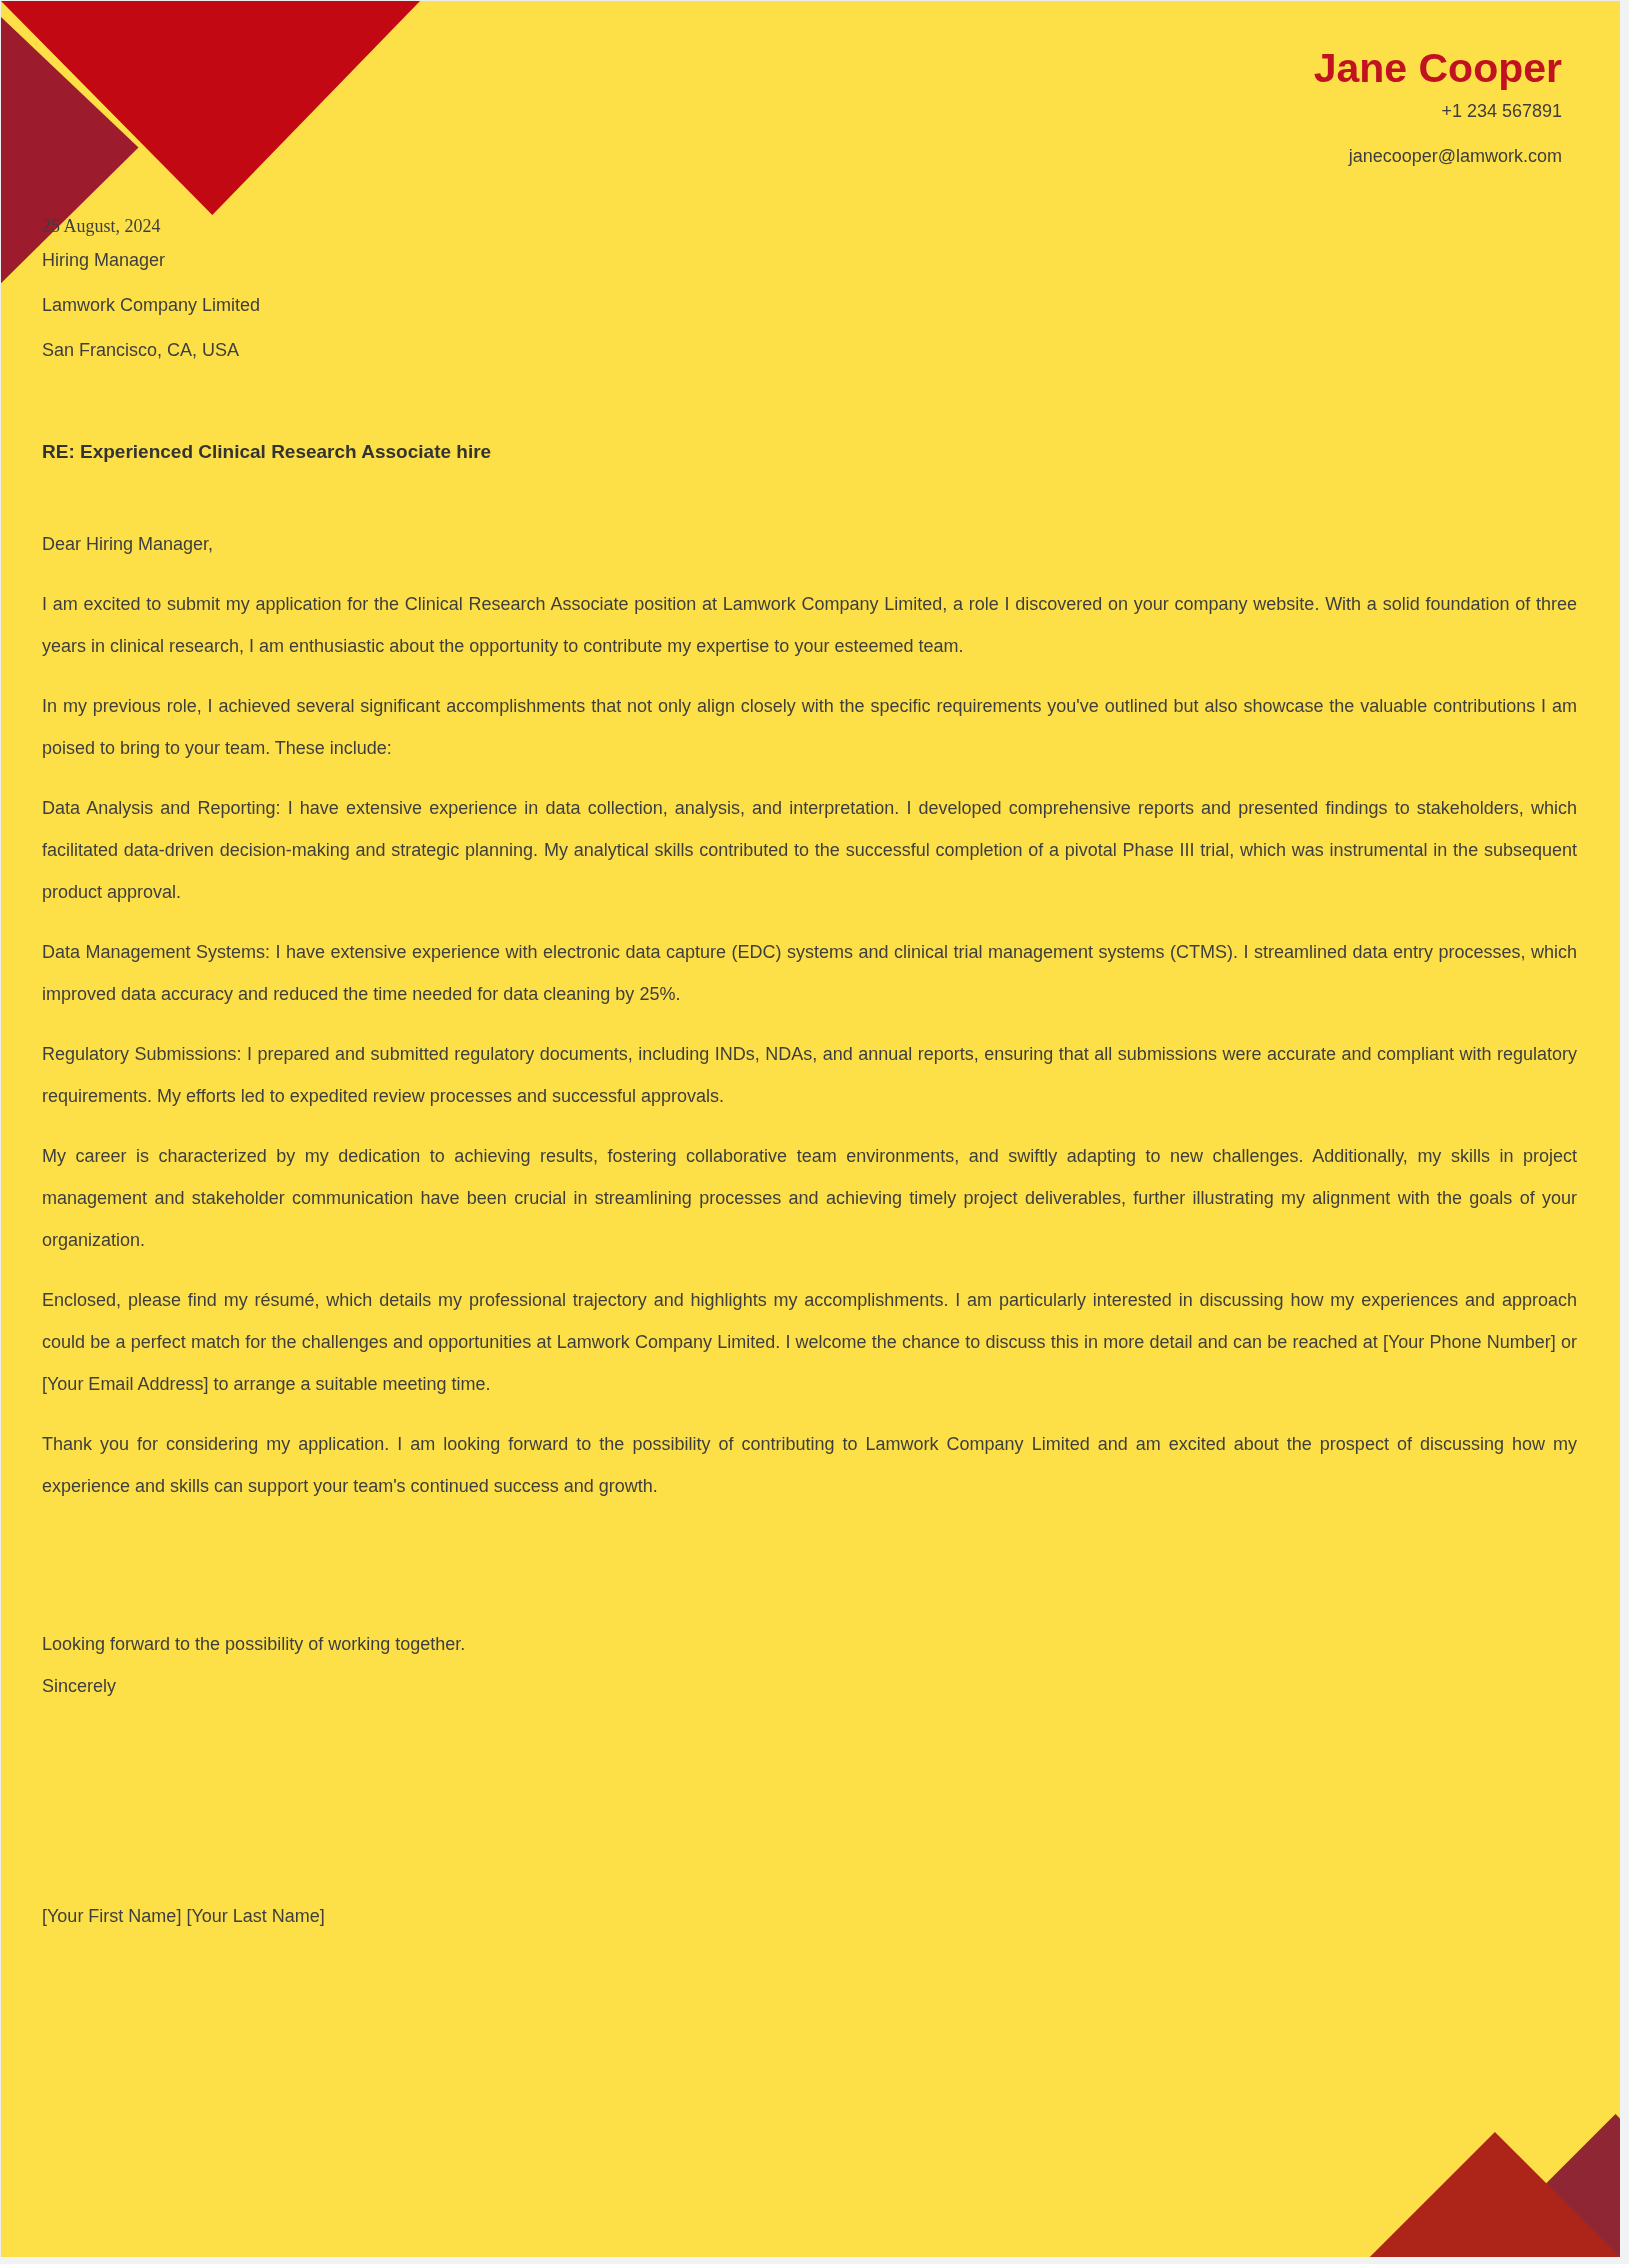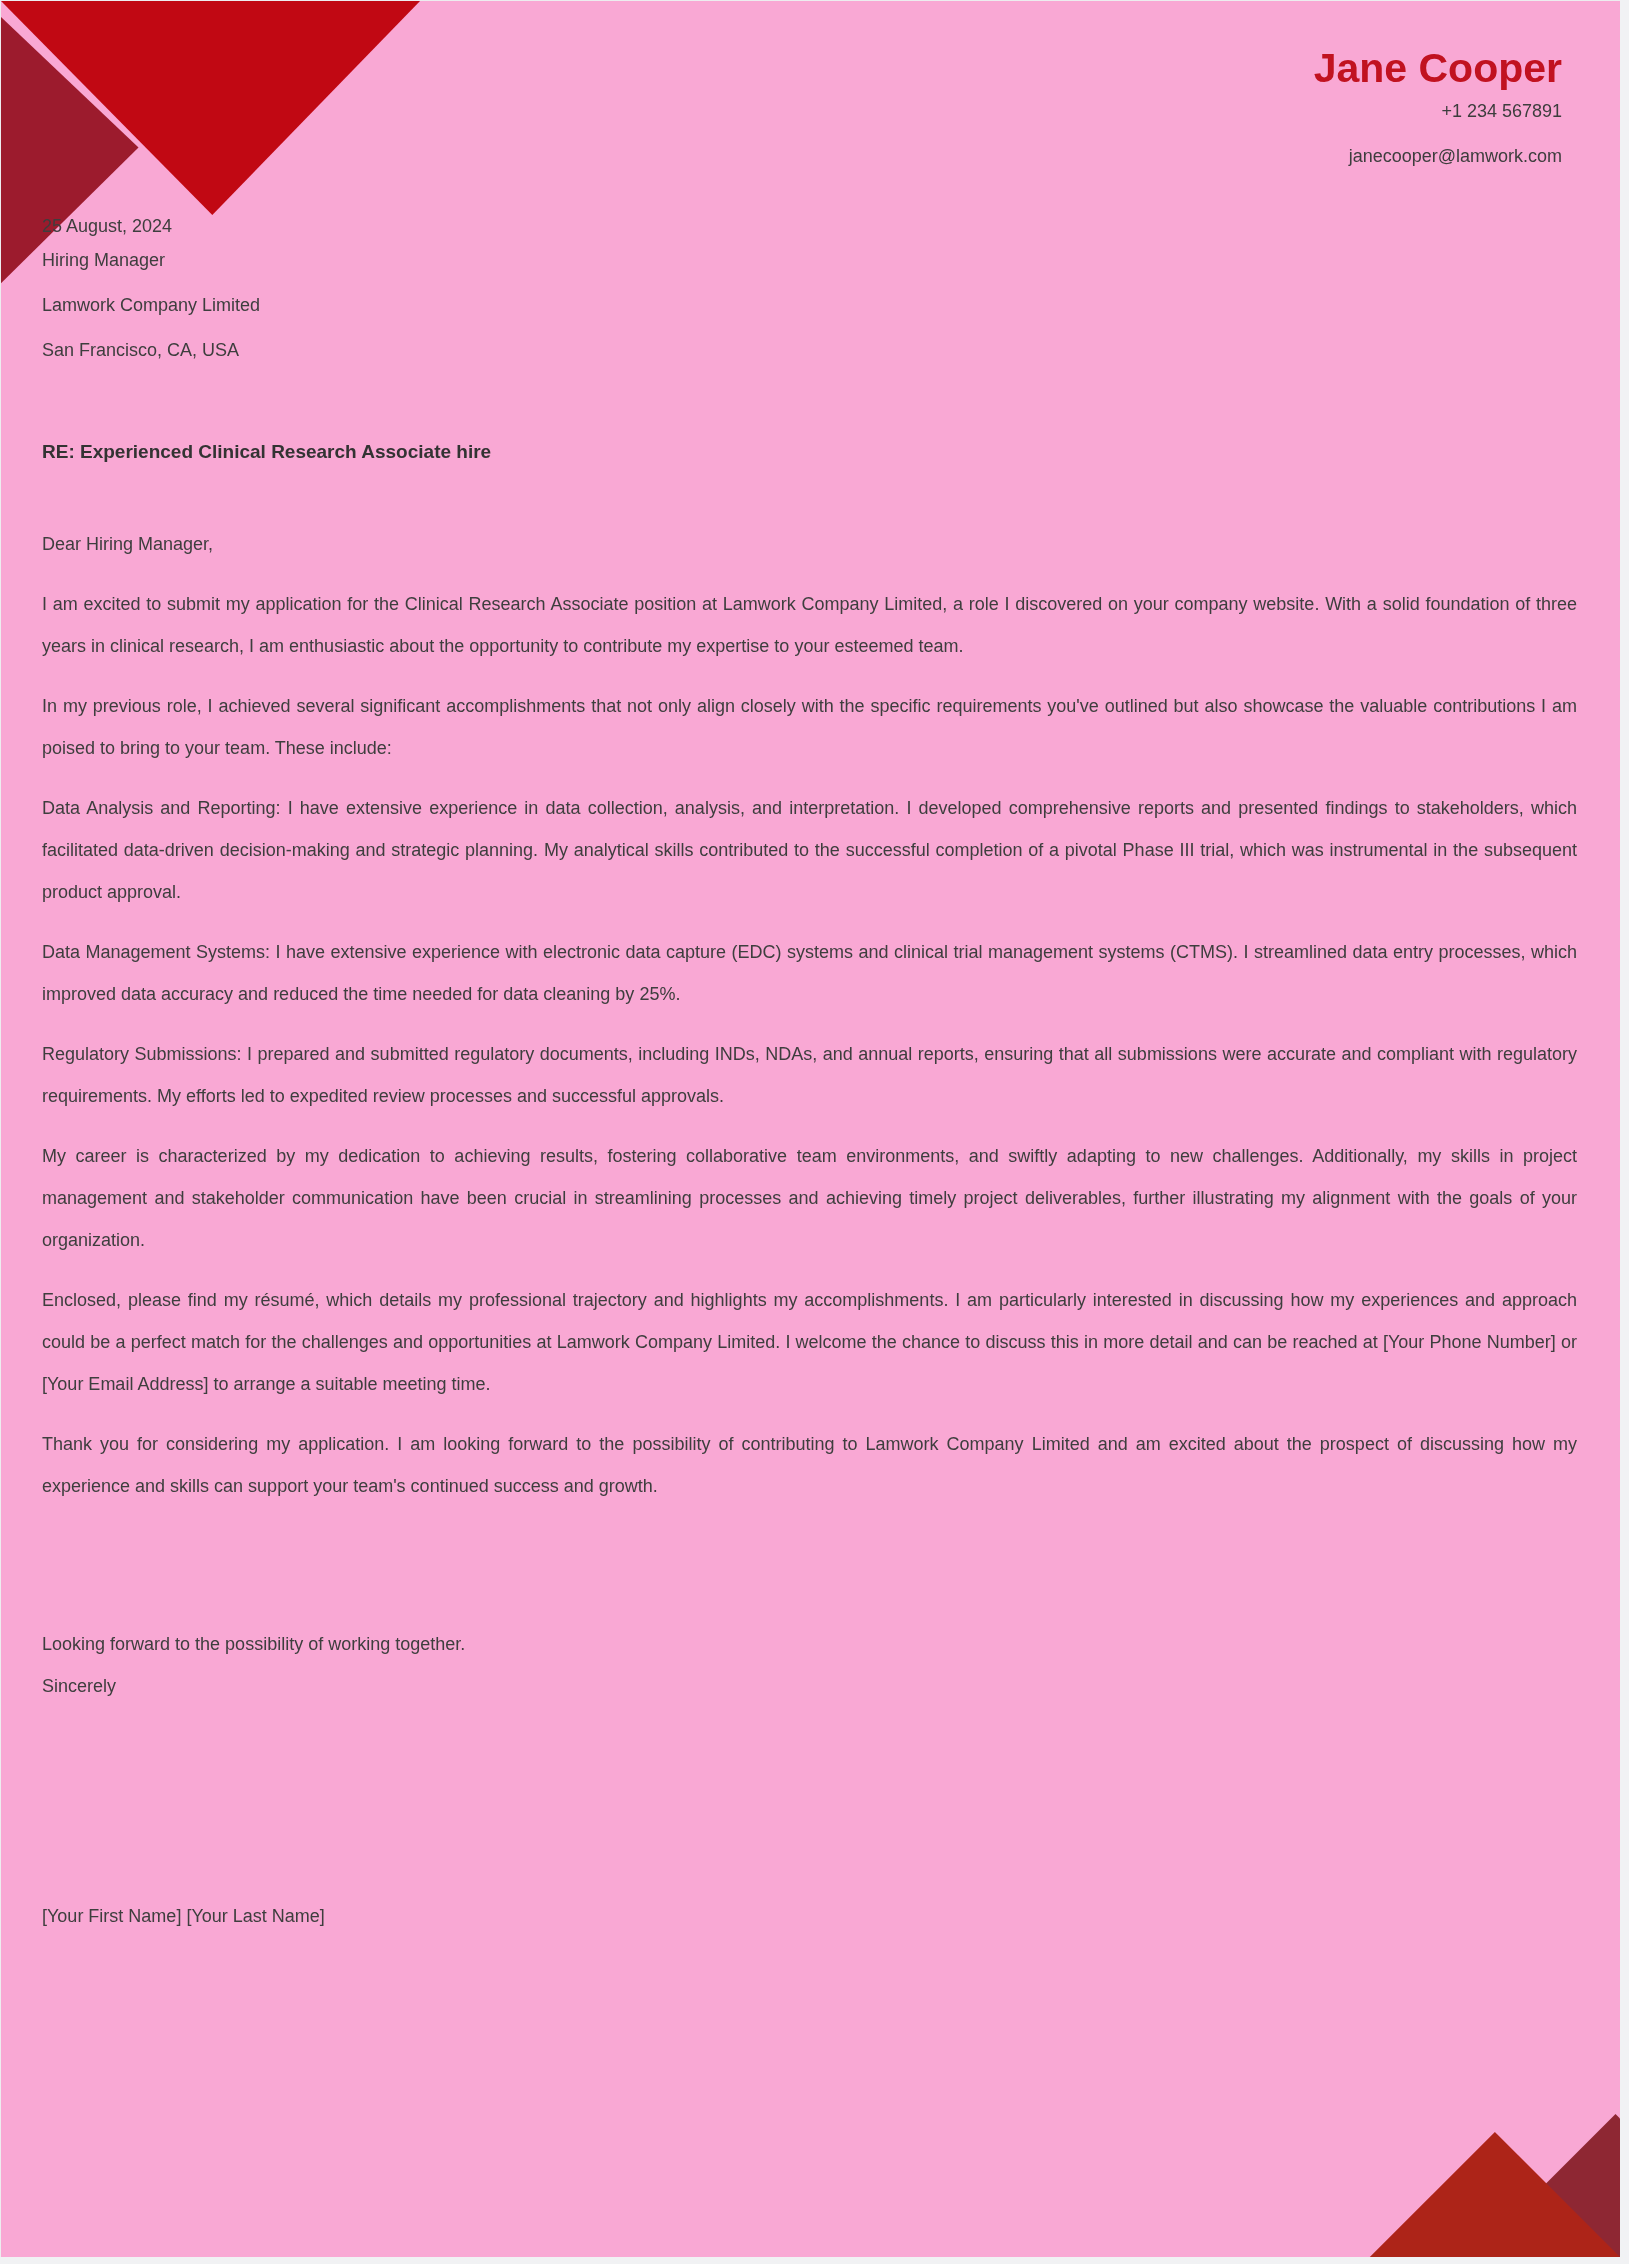--- a/index.html
+++ b/index.html
@@ -9,21 +9,21 @@
     background: #f1f2f4;
     font-family: "Liberation Sans", sans-serif;
     position: relative;
   }
   .page {
     position: absolute;
     top: 0;
     left: 0;
     width: 1620px;
     height: 2257px;
-    background: #f9a8d4;
+    background: #fde047;
     overflow: hidden;
     box-sizing: border-box;
     border-top: 1.8px solid #ededef;
     border-left: 1.8px solid #ededef;
   }
   .deco-tl { position: absolute; top: -1.8px; left: -1.8px; display: block; }
   .deco-br { position: absolute; right: 0; bottom: 0; display: block; }
 
   .sender {
     position: relative;
@@ -44,20 +44,21 @@
 
   .content {
     position: relative;
     padding: 0 43px 0 41px;
     color: #3e3e3e;
   }
   .date {
     margin-top: 37px;
     font-size: 18px;
     line-height: 21.6px;
+    font-family: Liberation Serif, serif;
   }
   .recipient-name {
     margin: 23.4px 0 0 0;
     font-size: 38px;
     line-height: 43px;
     font-weight: bold;
     color: #c11220;
   }
   .recipient-line {
     font-size: 18px;

